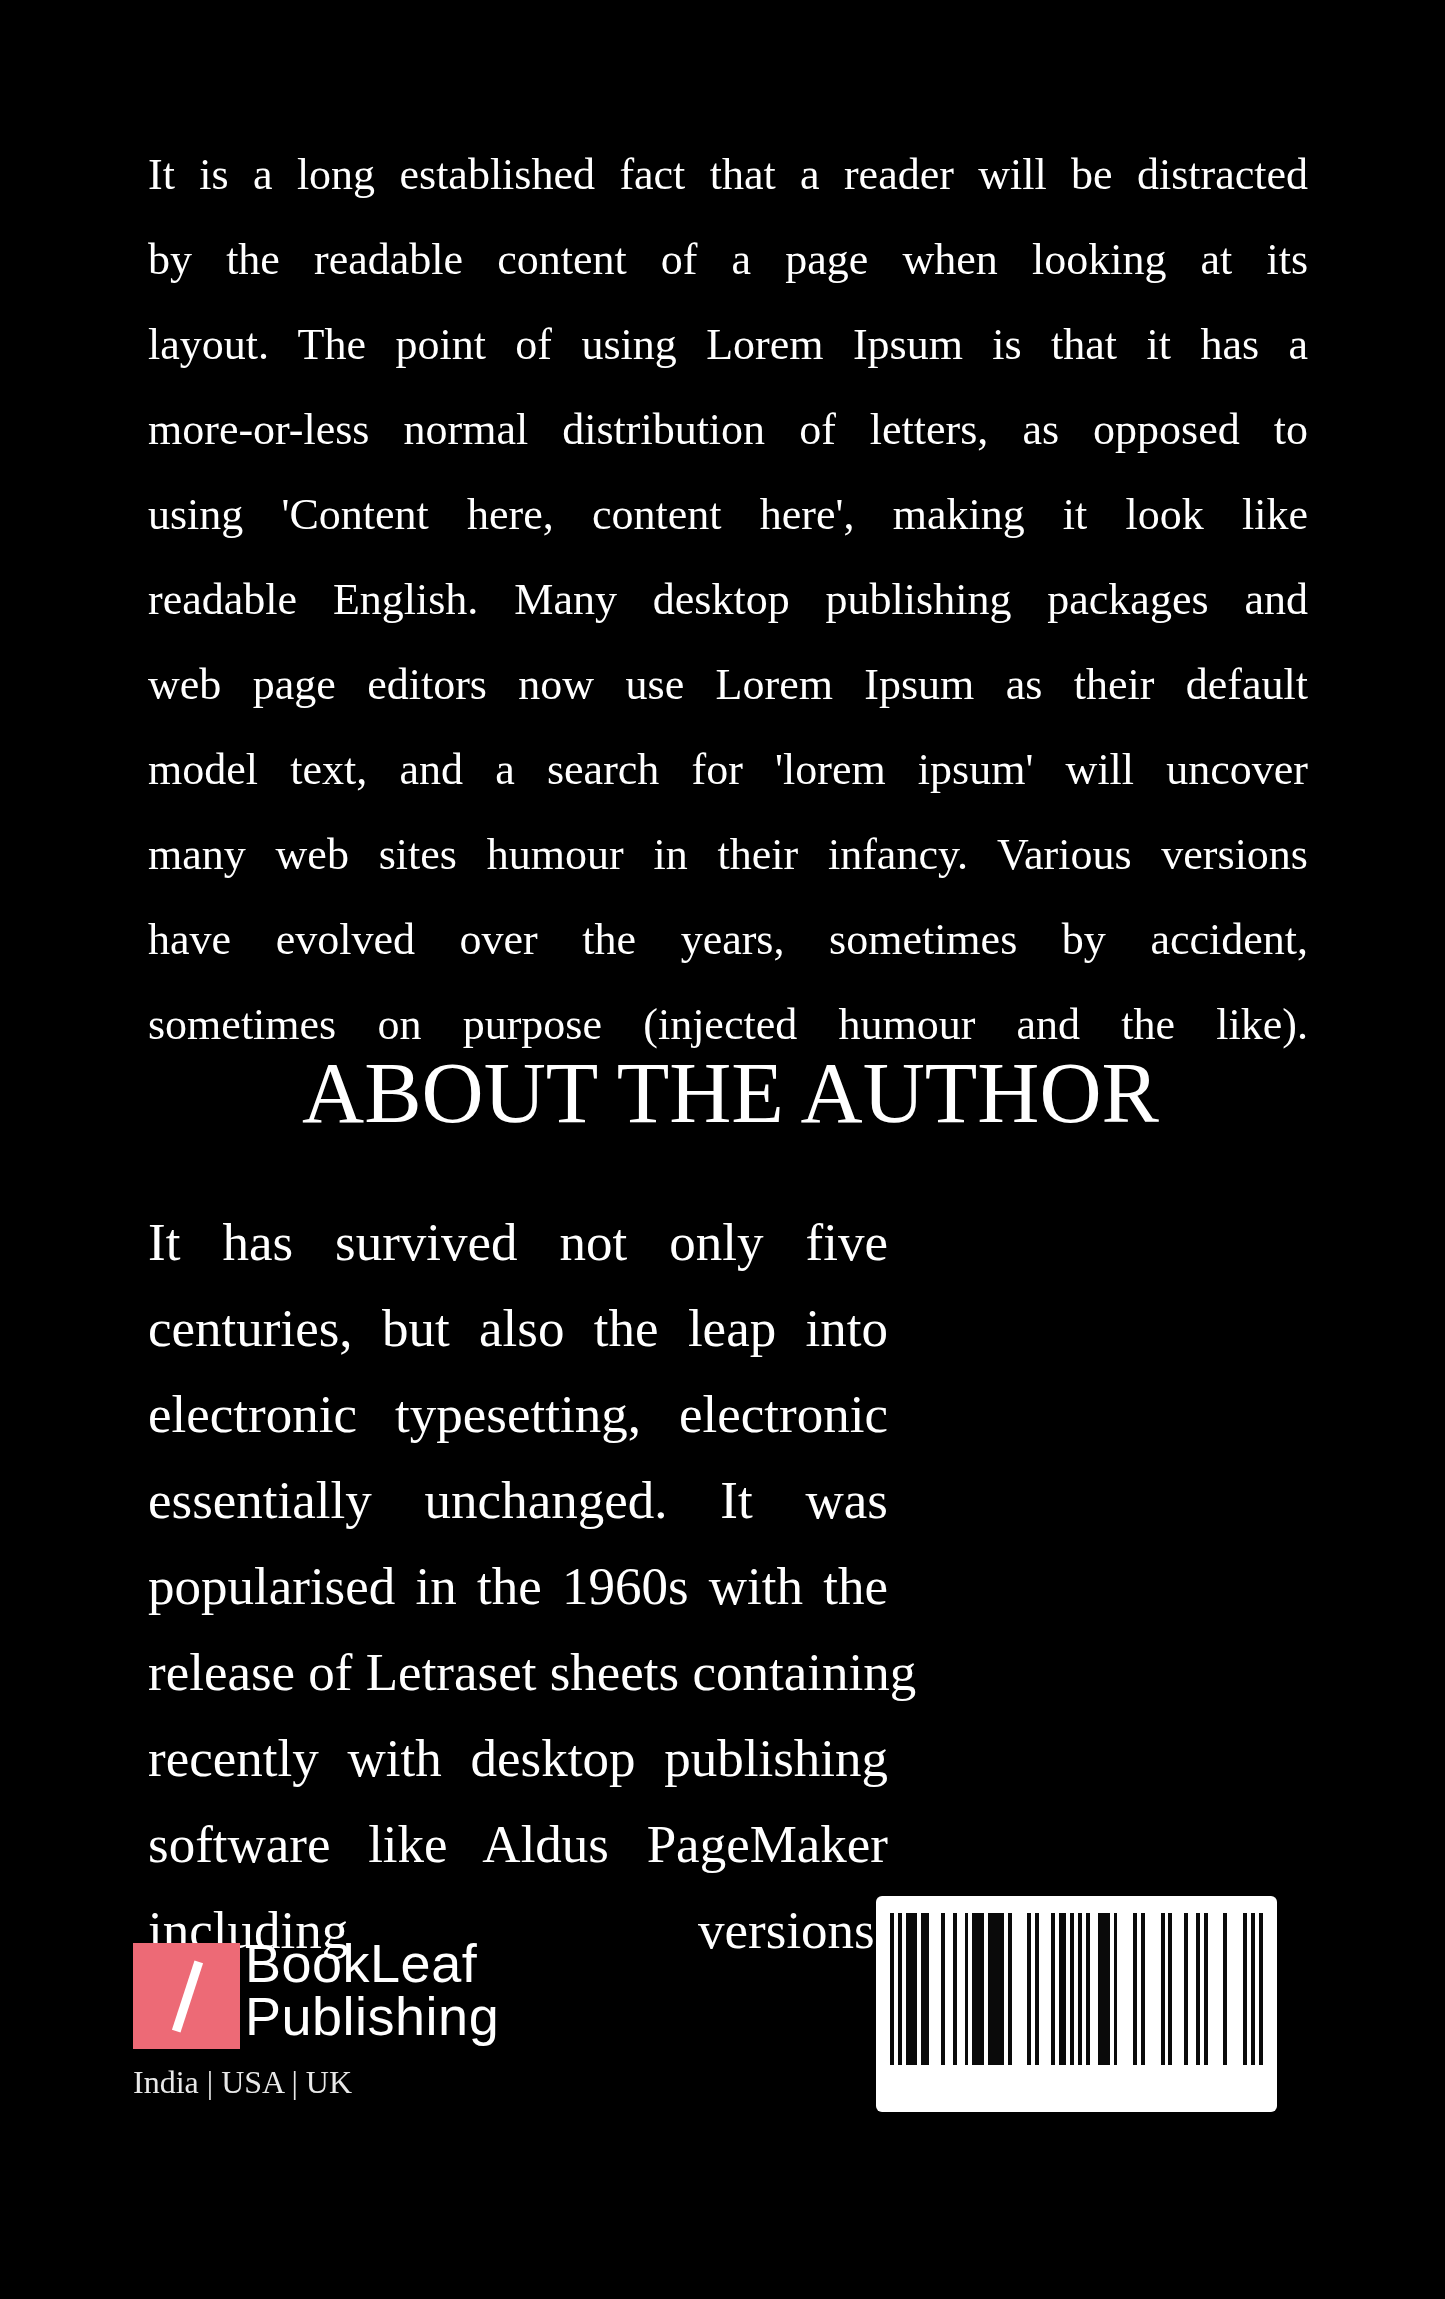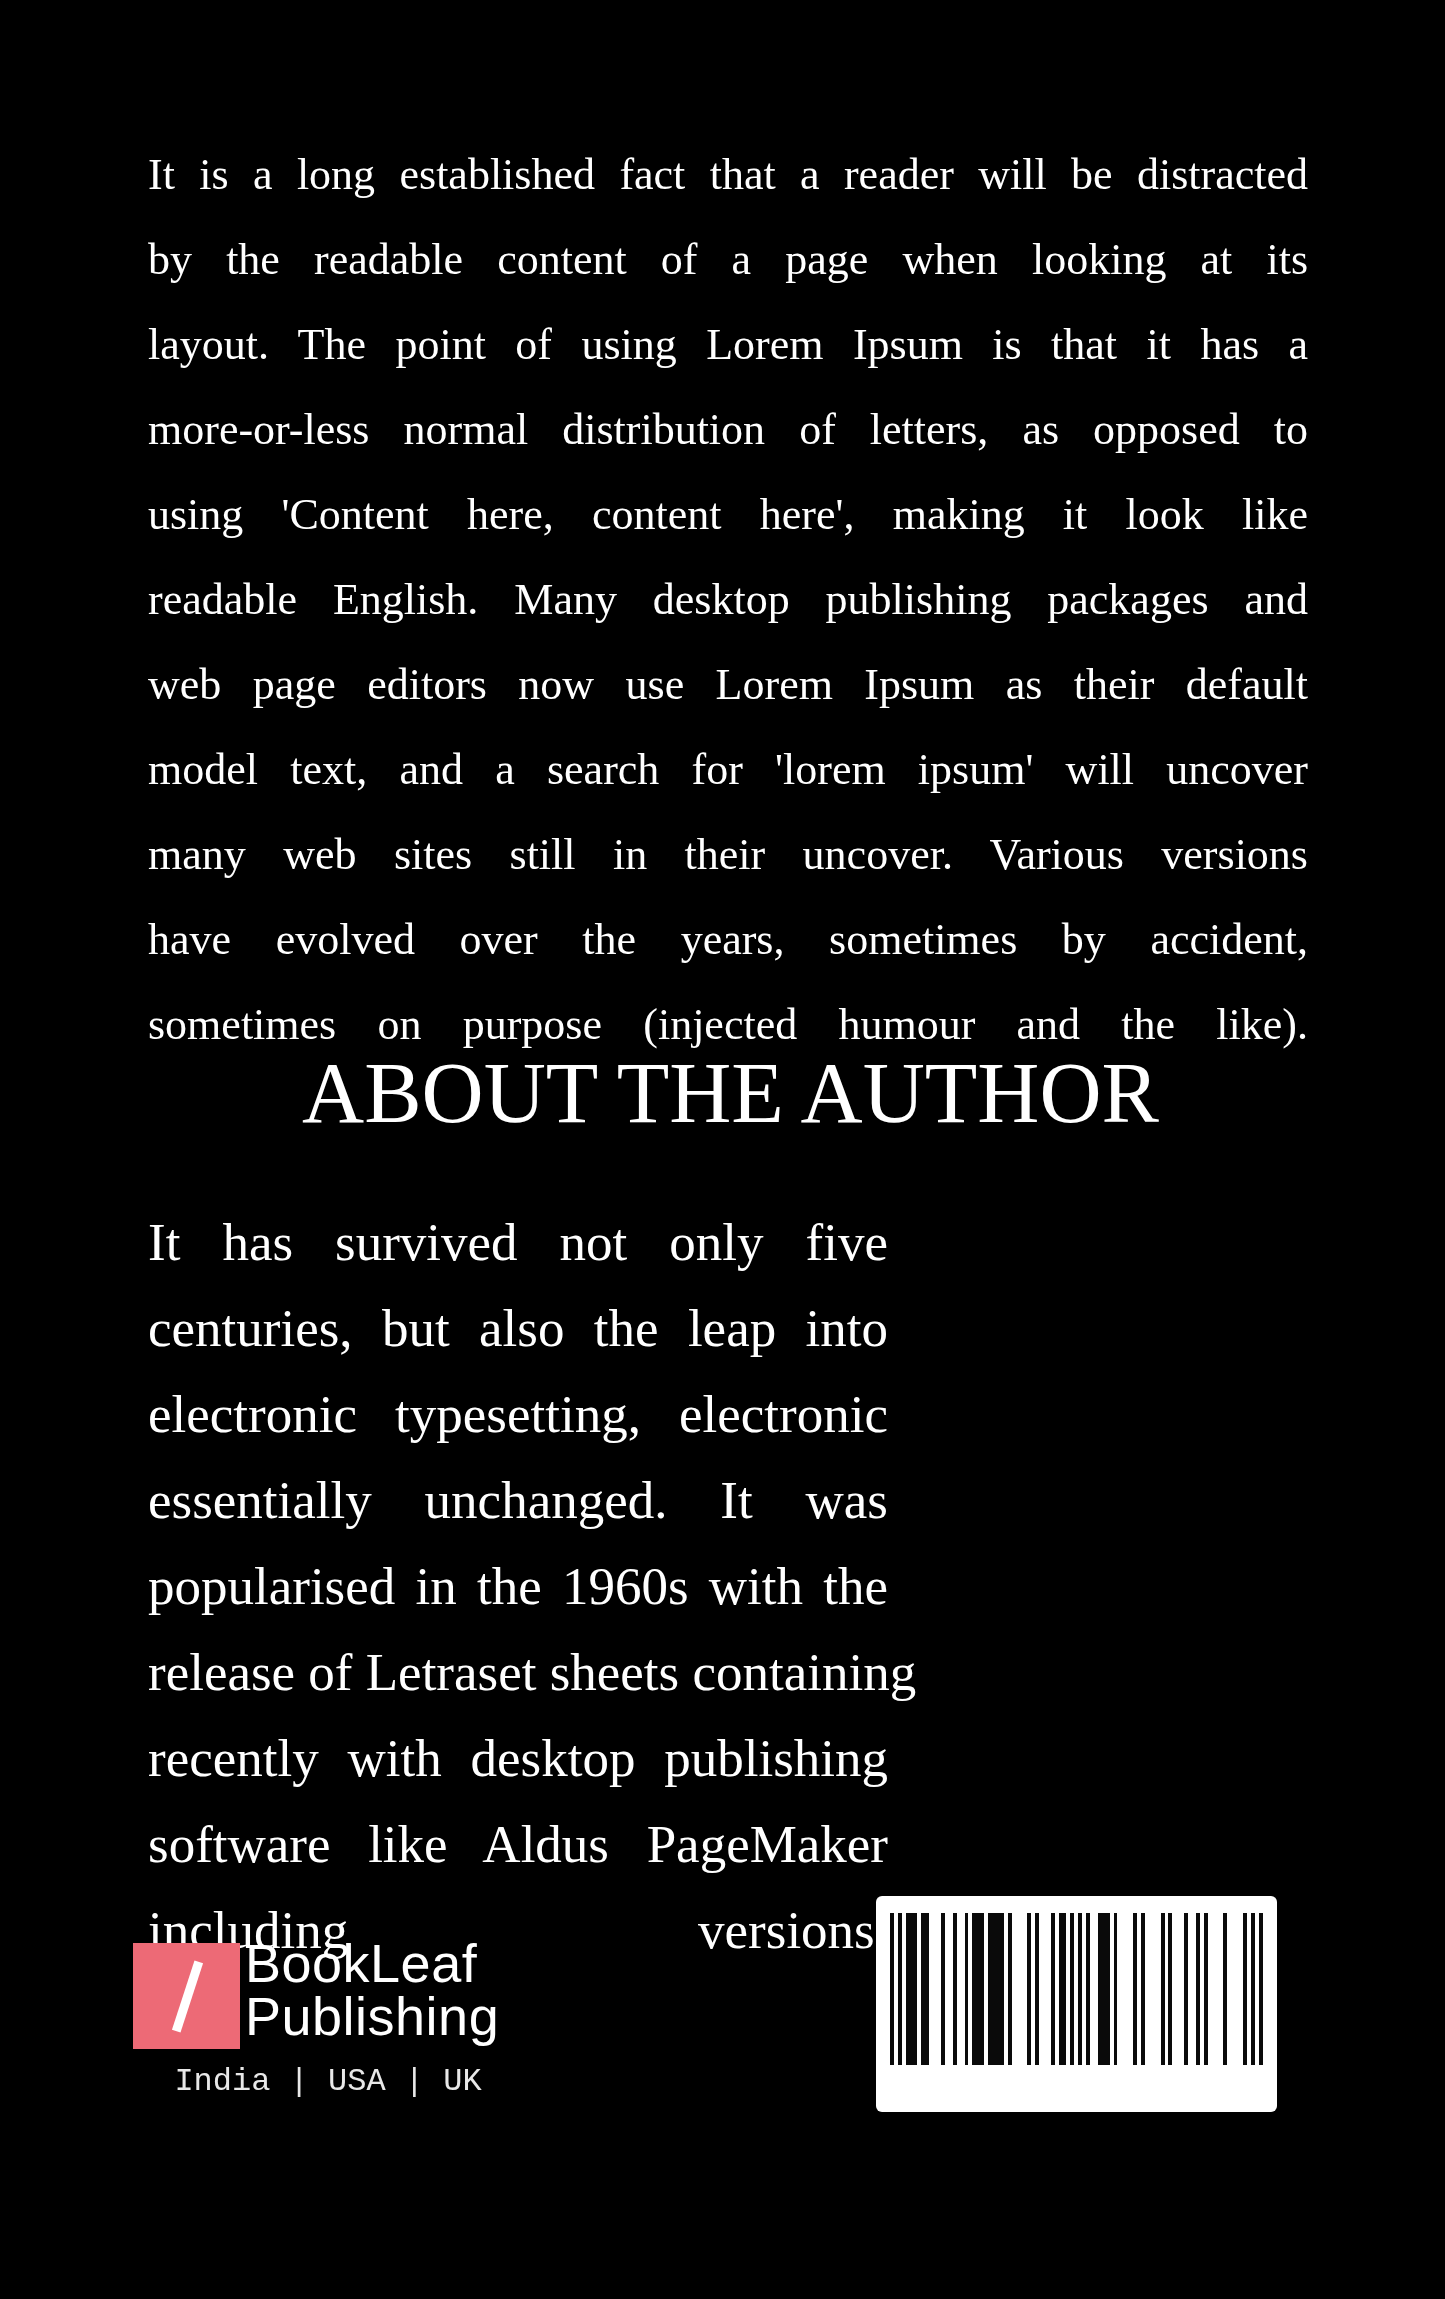--- a/index.html
+++ b/index.html
@@ -59,23 +59,22 @@
     position:absolute;left:112px;top:-6px;
     color:#ffffff;
     font-family:"Liberation Sans", sans-serif;
     font-weight:300;
     font-size:54px;
     line-height:53px;
     letter-spacing:0.5px;
   }
   .regions{
     position:absolute;left:0;top:119px;width:390px;
-    text-align:center;
     color:#e8e8e8;
-    font-family:Liberation Mono, monospace;
+    font-family:Liberation Serif, serif;
     font-weight:300;
     font-size:32px;
     line-height:40px;
   }
 
   
   .barcode-card{
     position:absolute;left:876px;top:1896px;
     width:401px;height:216px;
     background:#ffffff;
@@ -105,21 +104,21 @@
 
   <section class="para para1">
       <div class="jline">It is a long established fact that a reader will be distracted</div>
       <div class="jline">by the readable content of a page when looking at its</div>
       <div class="jline">layout. The point of using Lorem Ipsum is that it has a</div>
       <div class="jline">more-or-less normal distribution of letters, as opposed to</div>
       <div class="jline">using 'Content here, content here', making it look like</div>
       <div class="jline">readable English. Many desktop publishing packages and</div>
       <div class="jline">web page editors now use Lorem Ipsum as their default</div>
       <div class="jline">model text, and a search for 'lorem ipsum' will uncover</div>
-      <div class="jline">many web sites still in their uncover. Various versions</div>
+      <div class="jline">many web sites humour in their infancy. Various versions</div>
       <div class="jline">have evolved over the years, sometimes by accident,</div>
       <div class="jline">sometimes on purpose (injected humour and the like).</div>
     </section>
 
   <h1 class="heading">ABOUT THE AUTHOR</h1>
 
   <section class="para para2">
       <div class="jline">It has survived not only five</div>
       <div class="jline">centuries, but also the leap into</div>
       <div class="jline">electronic typesetting, electronic</div>

